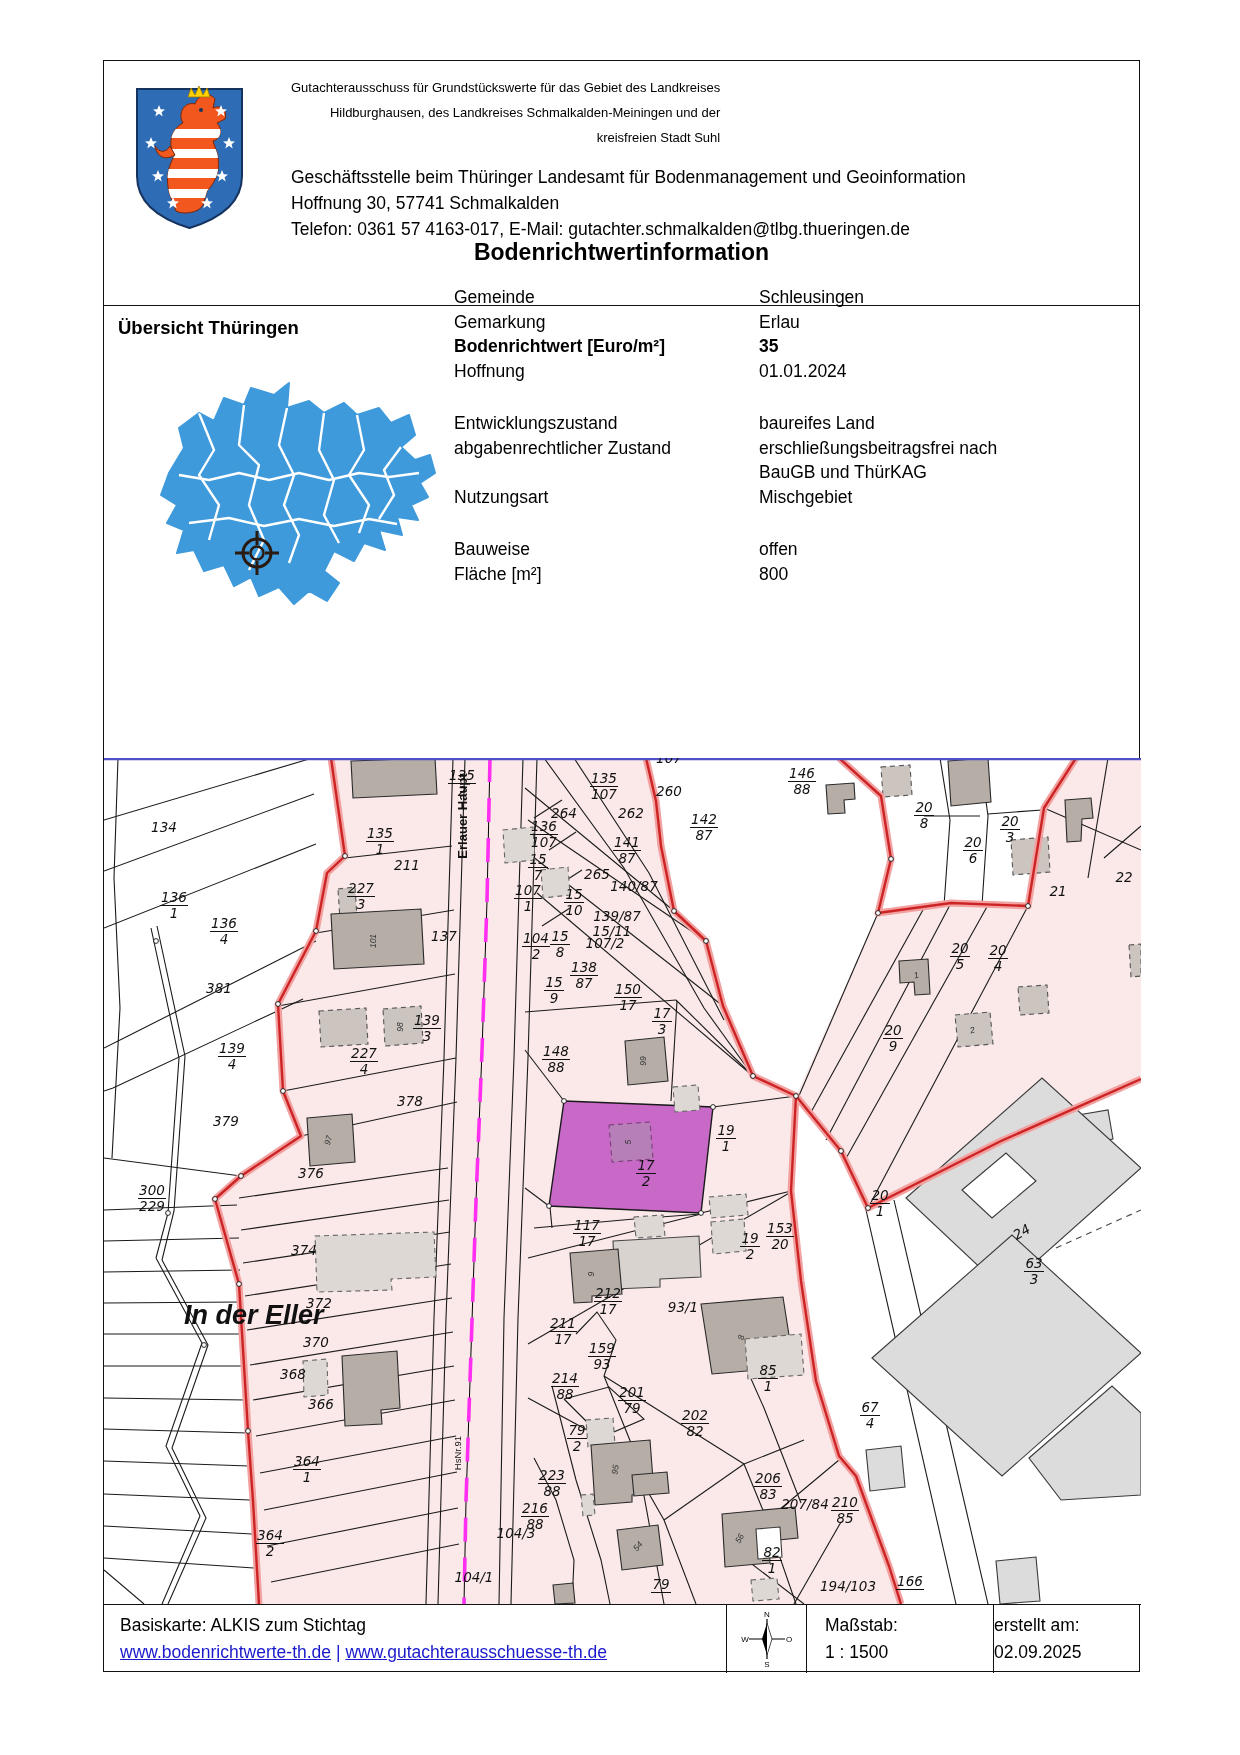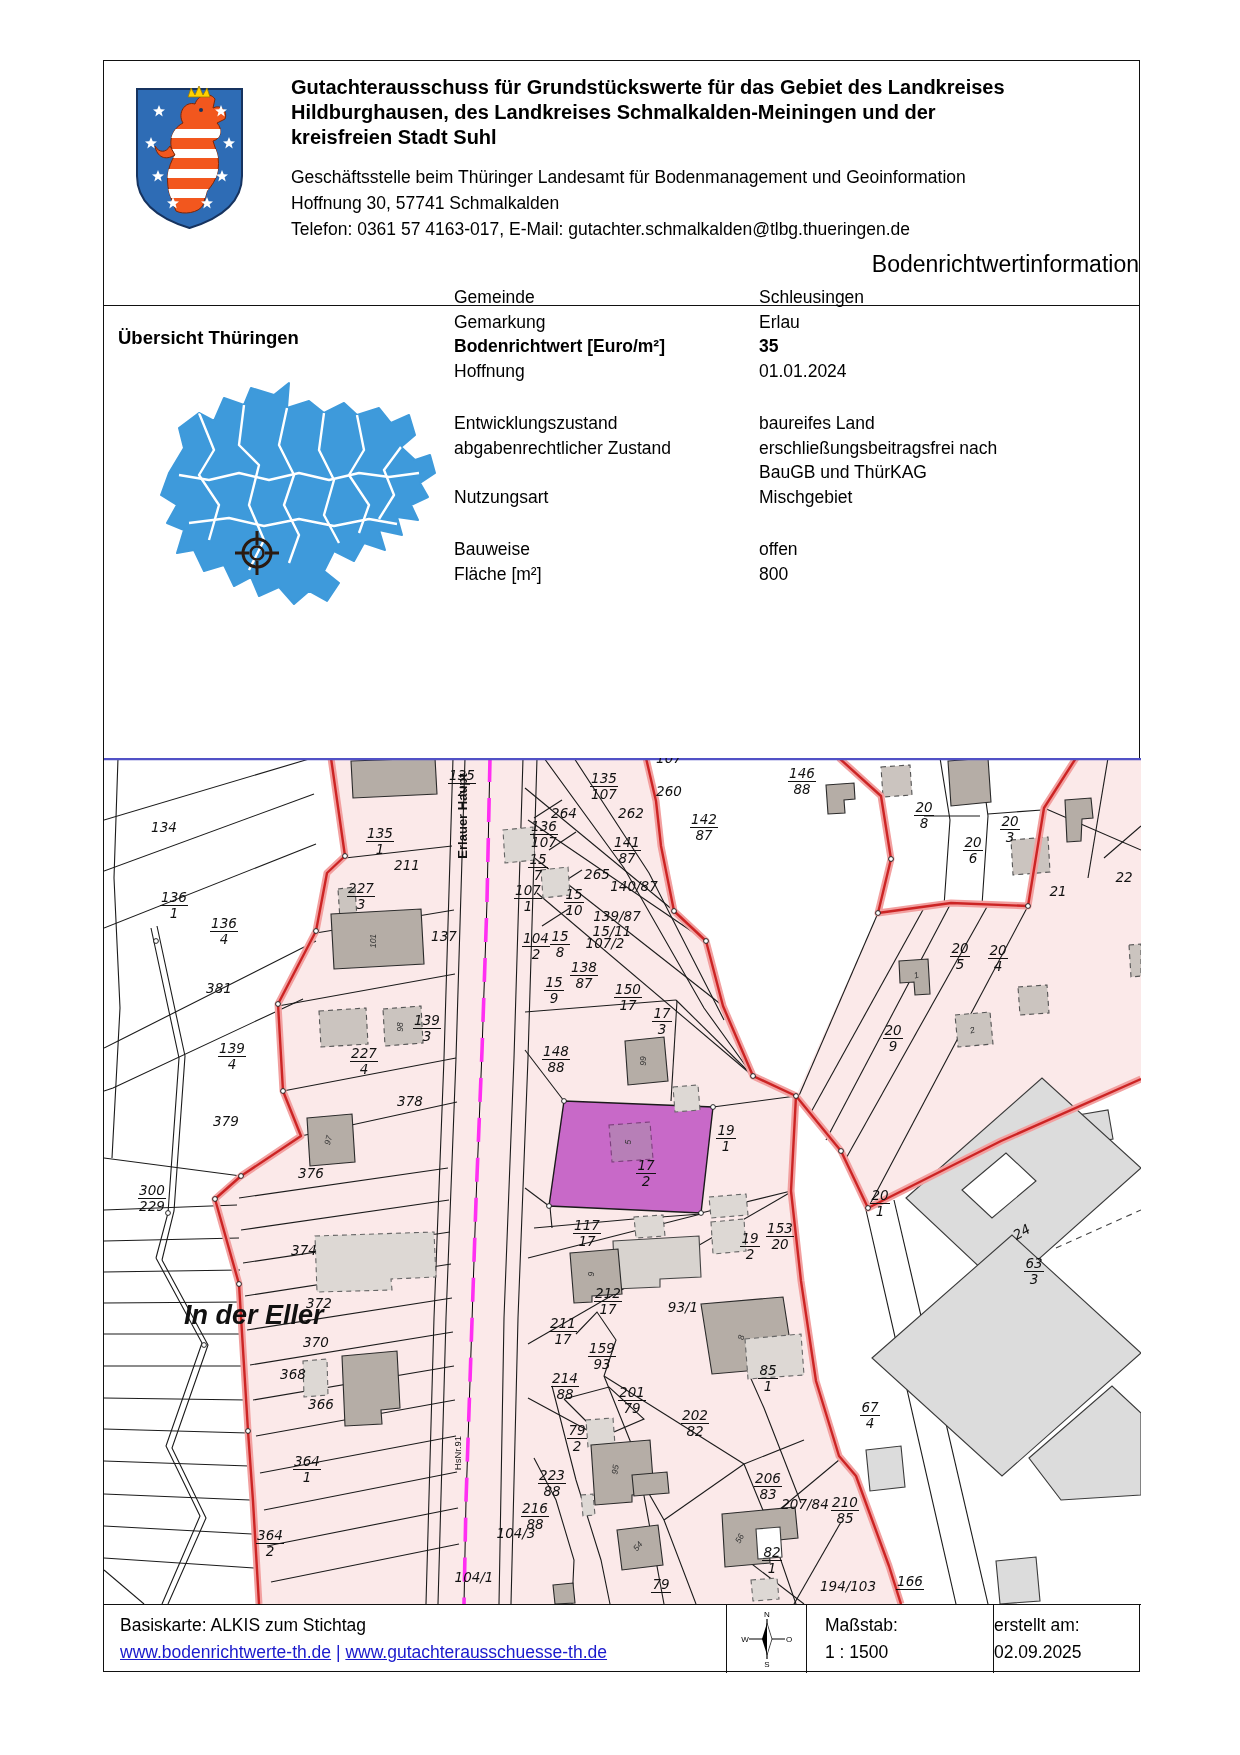--- a/index.html
+++ b/index.html
@@ -1,25 +1,25 @@
 <!DOCTYPE html>
 <html><head>
 <meta charset="utf-8">
 <style>
   html,body{margin:0;padding:0;background:#fff;}
   body{width:1240px;height:1755px;position:relative;font-family:"Liberation Sans",sans-serif;color:#000;}
   .page{position:absolute;left:103px;top:60px;width:1037px;height:1612px;border:1.5px solid #111;box-sizing:border-box;background:#fff;}
   
   .coa{position:absolute;left:27px;top:22px;width:117px;height:150px;}
-  .org{position:absolute;left:187px;top:14px;font-size:20px;font-weight:bold;line-height:25px;}
+  .org{position:absolute;left:187px;top:14px;font-size:13px;font-weight:normal;line-height:25px;text-align:right;}
   .office{position:absolute;left:187px;top:103px;font-size:17.5px;line-height:26px;}
-  .doc-title{position:absolute;left:0;top:178px;width:100%;text-align:right;font-size:23px;font-weight:normal;margin-top:12px;}
+  .doc-title{position:absolute;left:0;top:178px;width:100%;text-align:center;font-size:23px;font-weight:bold;}
   .divider{position:absolute;left:0;top:244px;width:100%;border-top:1.5px solid #111;}
   
-  .ov-head{position:absolute;left:14px;top:266px;font-size:18.5px;font-weight:bold;}
+  .ov-head{position:absolute;left:14px;top:256px;font-size:18.5px;font-weight:bold;}
   .inset{position:absolute;left:35px;top:294px;width:310px;height:262px;}
   .info{position:absolute;left:350px;top:224px;width:660px;font-size:17.5px;}
   .irow{display:flex;line-height:24.5px;}
   .irow .lbl{width:305px;flex:none;}
   .irow .val{width:290px;}
   .gap{margin-top:17px;}
   .gap2{margin-top:28px;}
   .b{font-weight:bold;}
   
   .mapwrap{position:absolute;left:0;top:697px;width:1037px;height:846px;overflow:hidden;background:#fff;}

